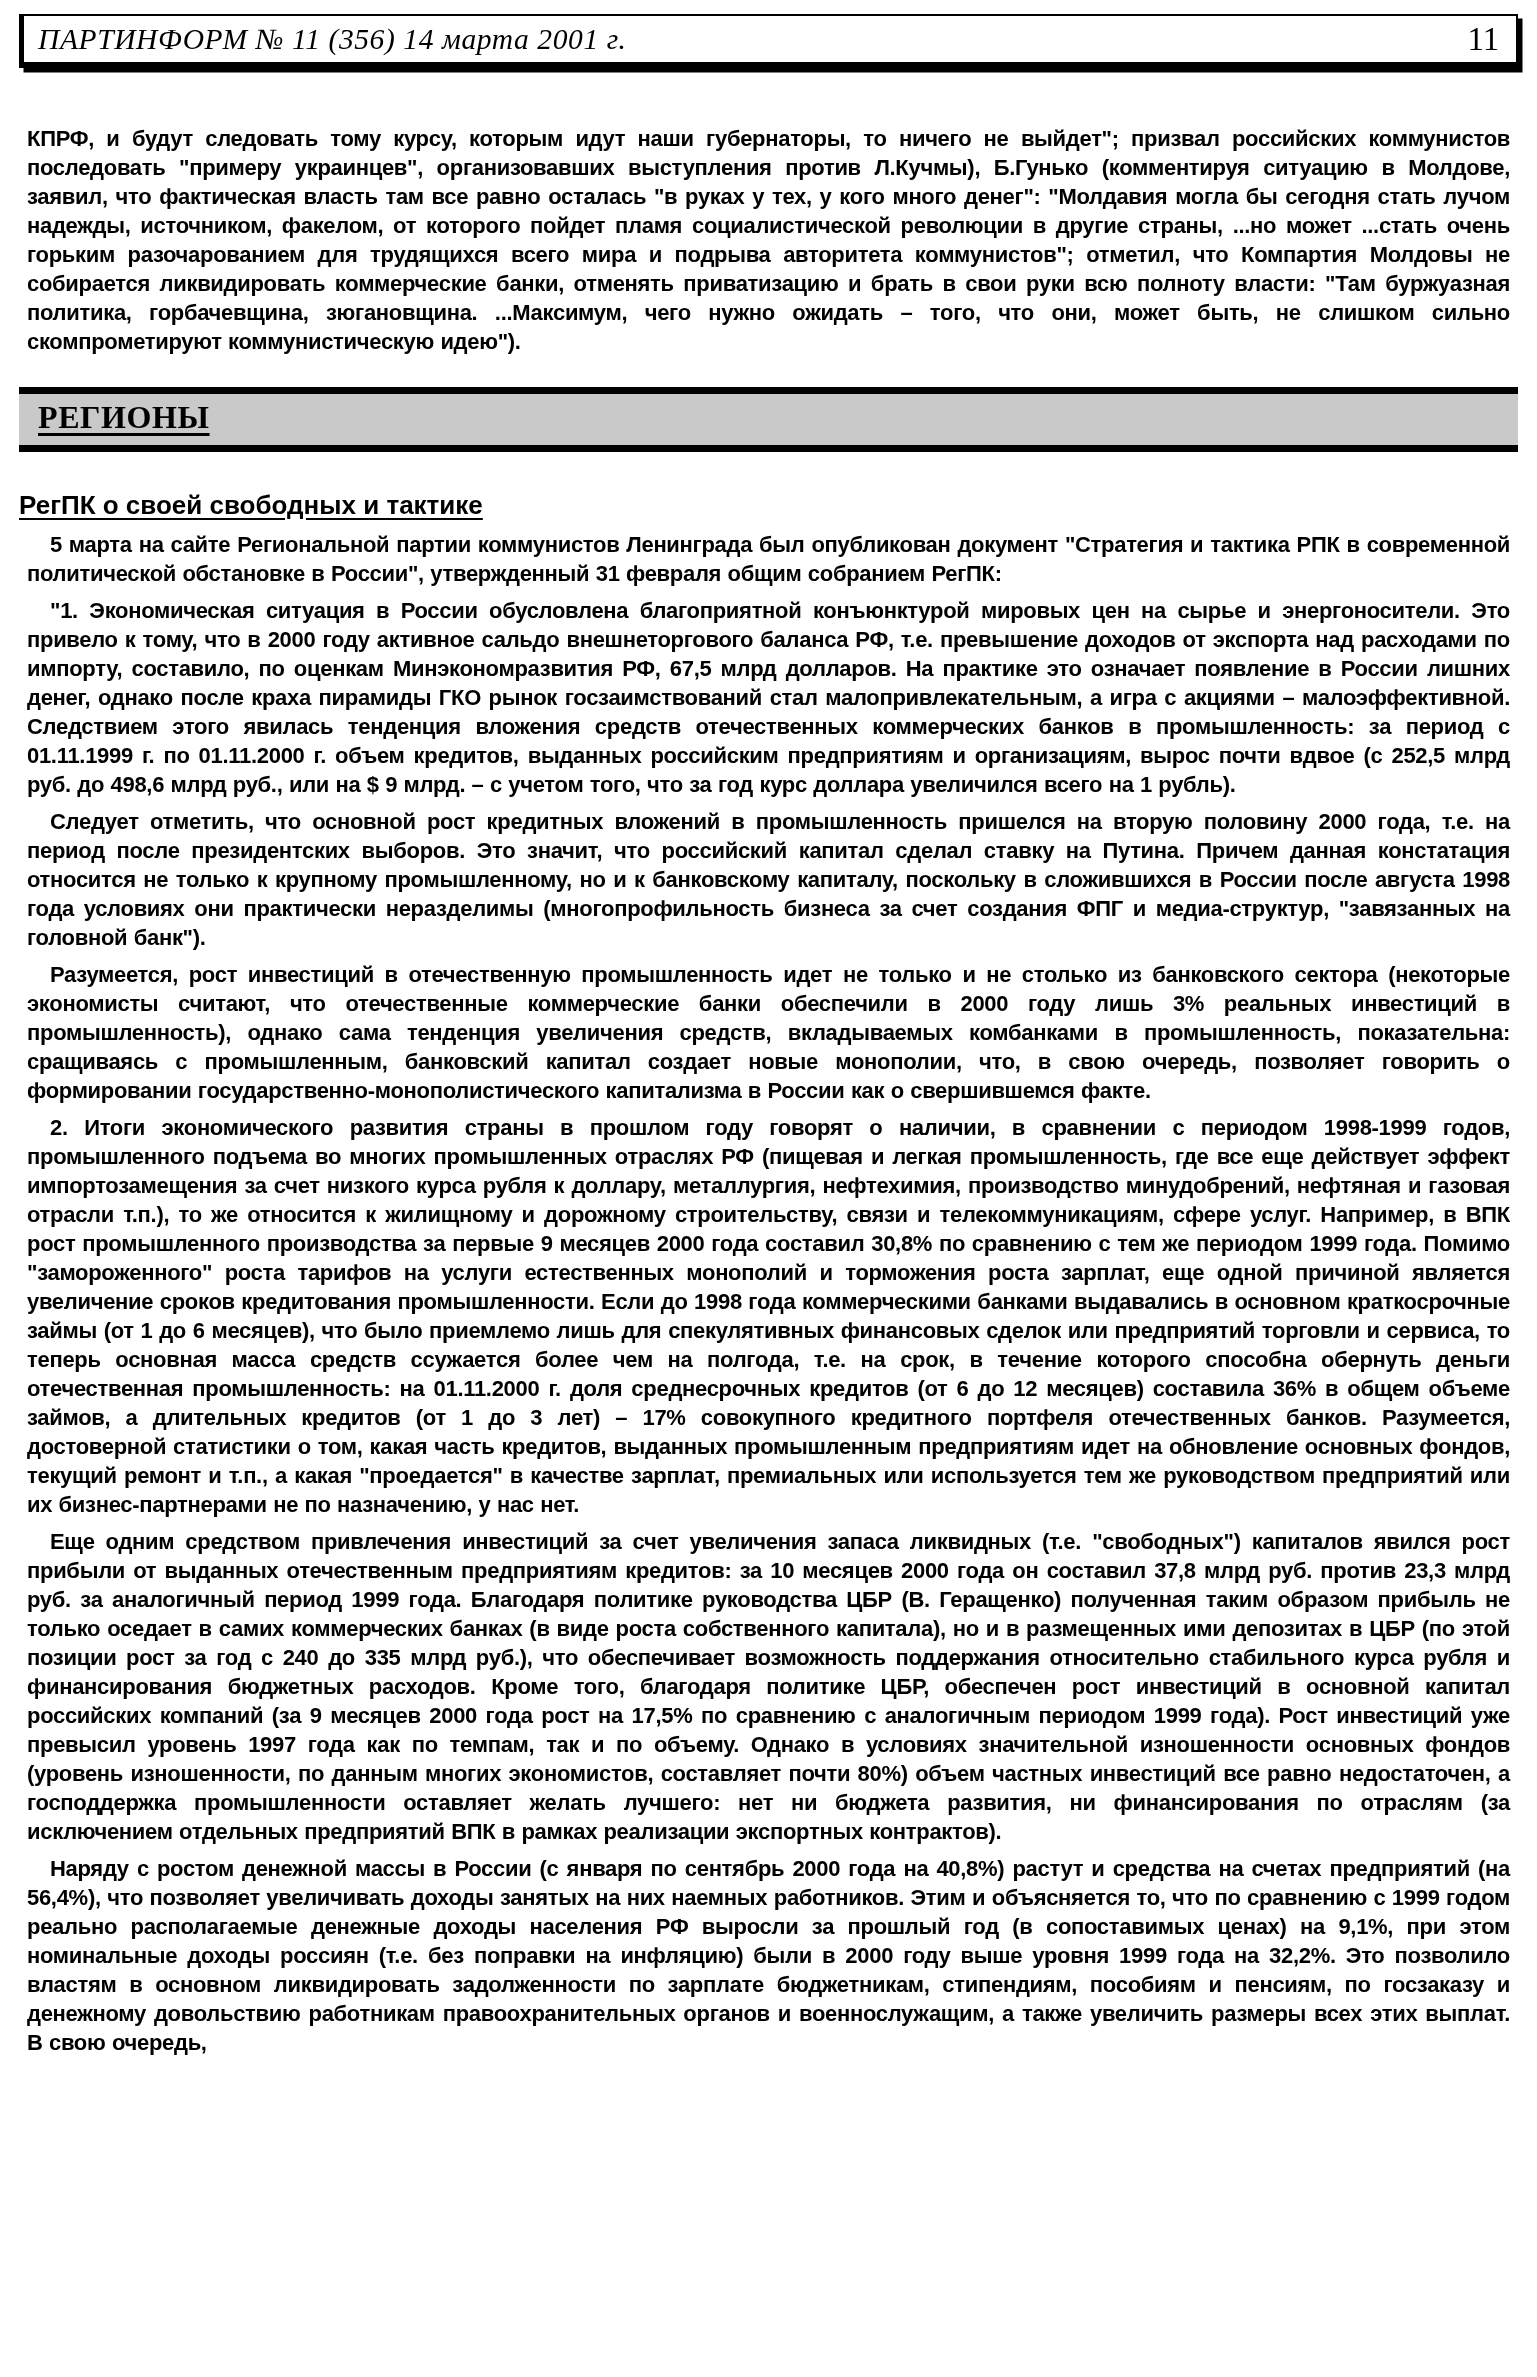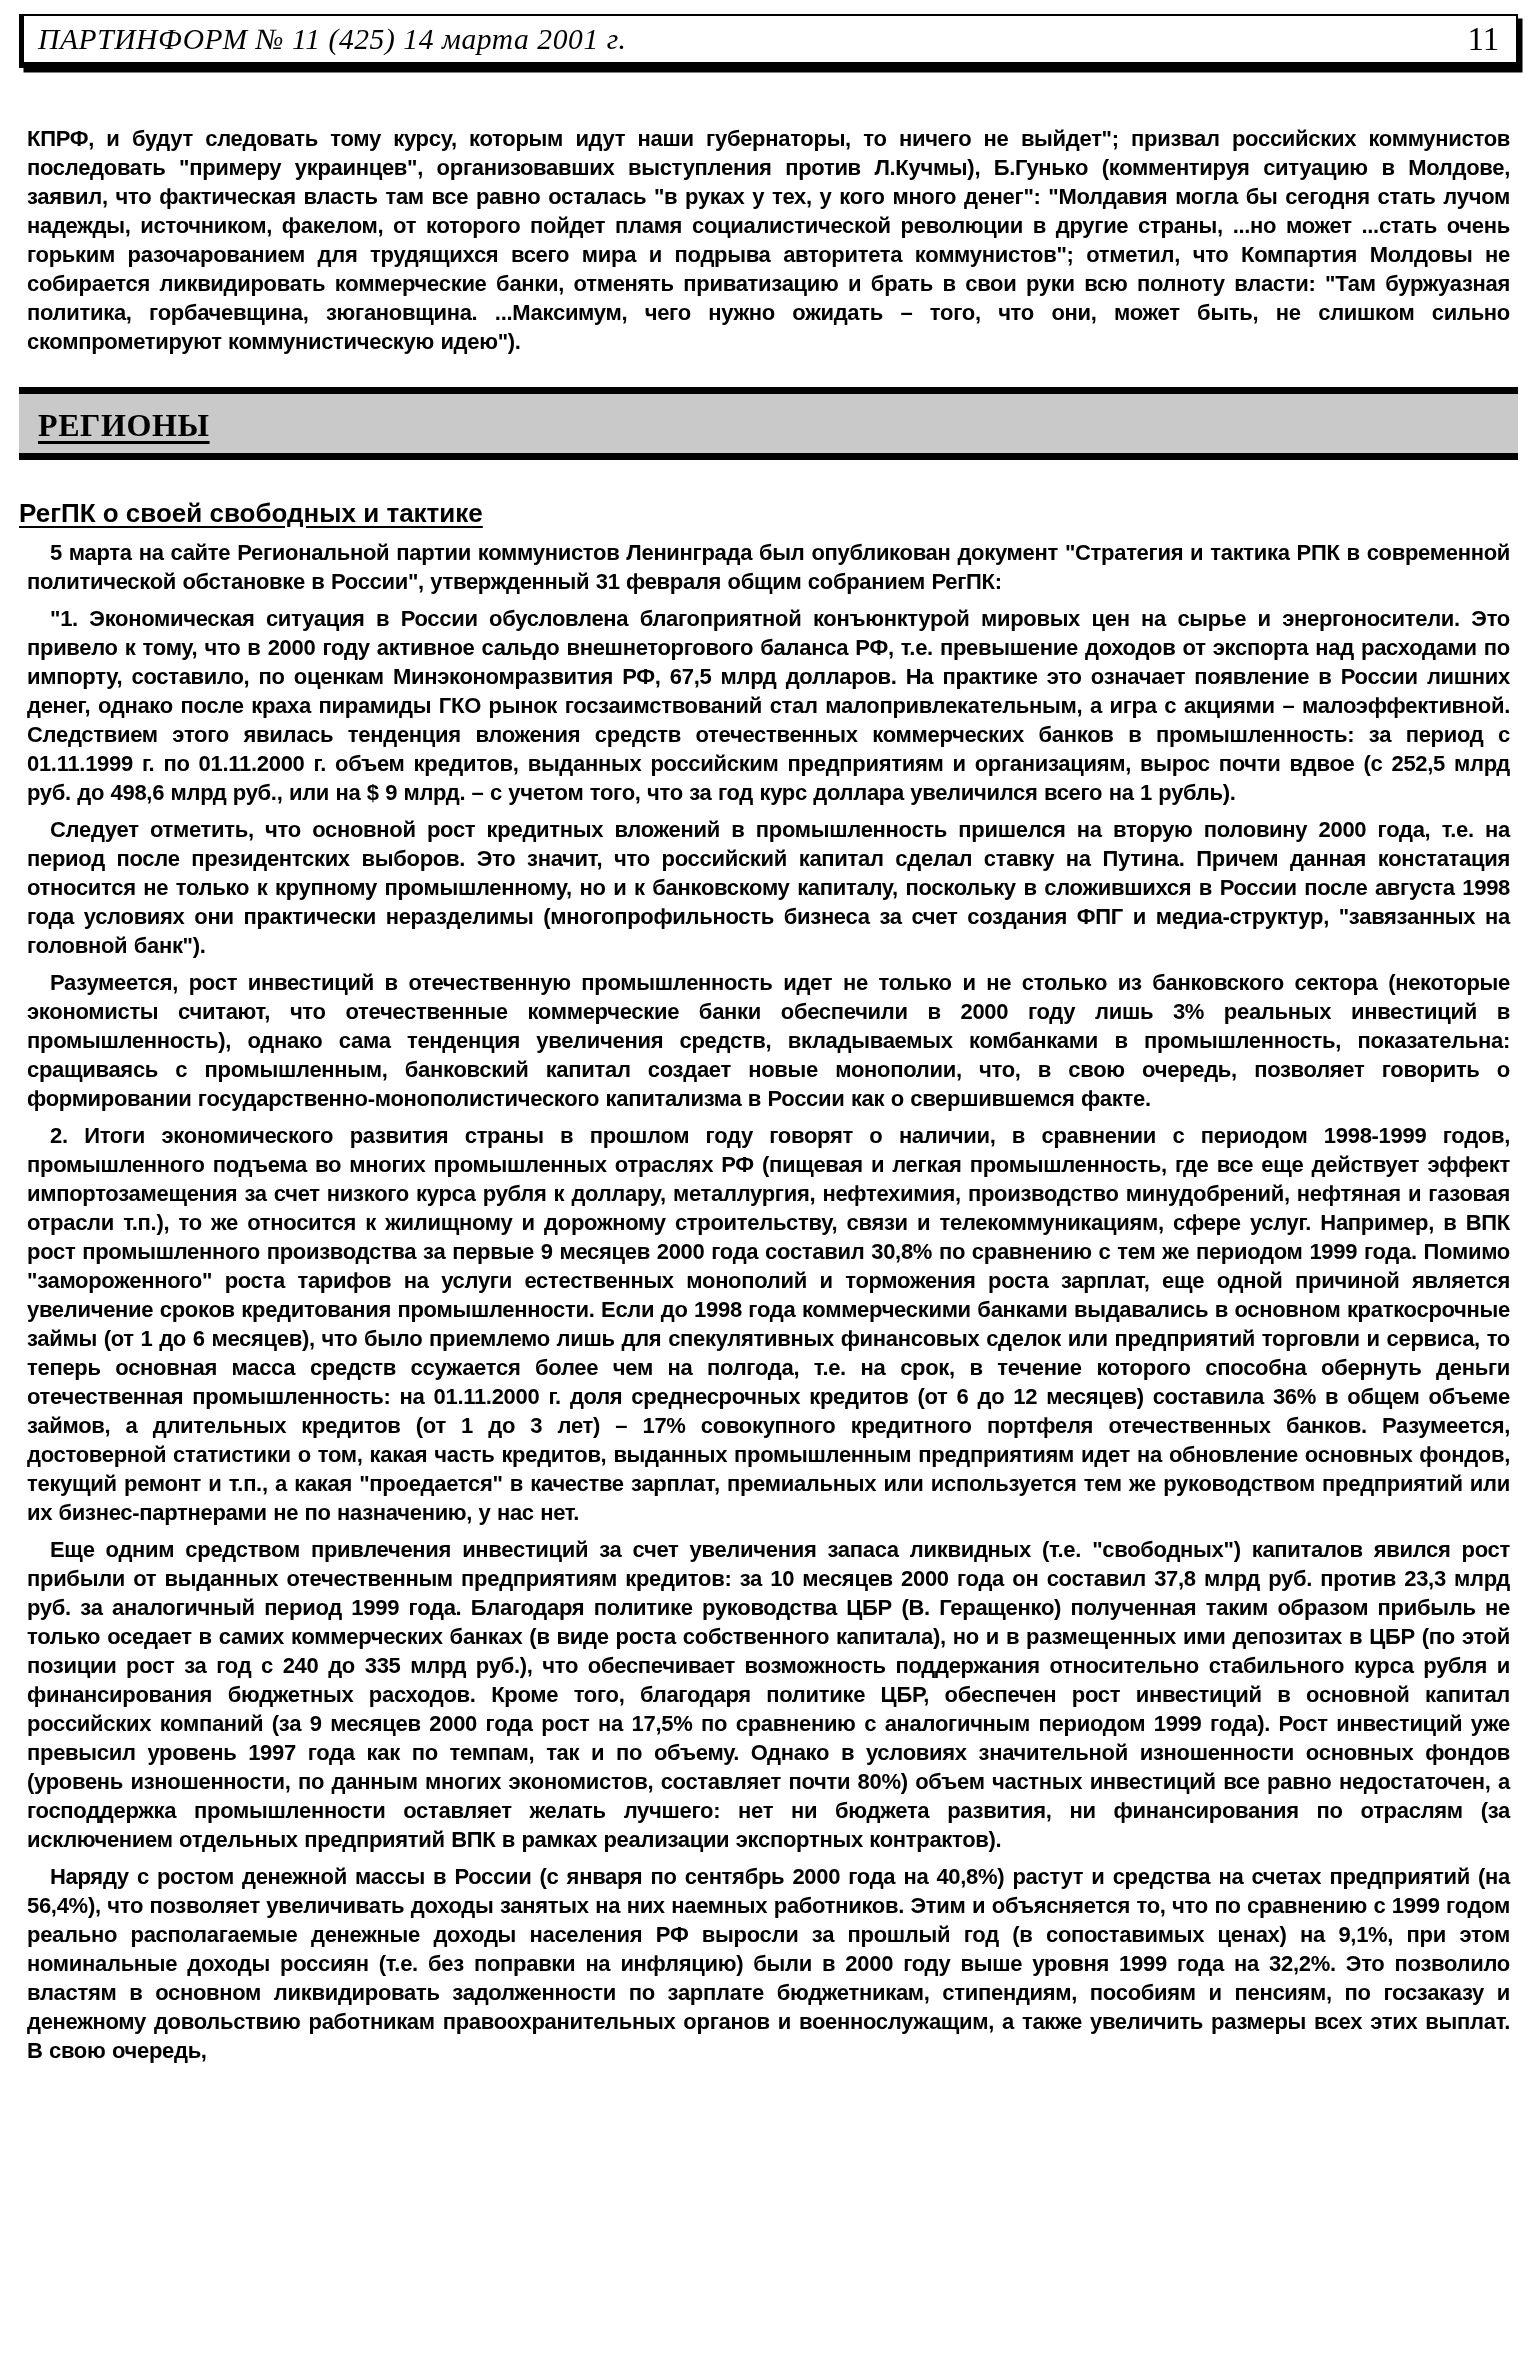--- a/index.html
+++ b/index.html
@@ -53,21 +53,21 @@
   }
   .para.indent { text-indent: 23px; }
   
   .section-bar {
     box-sizing: border-box;
     margin-top: 31px;
     margin-bottom: 37px;
     background: #c9c9c9;
     border-top: 7px solid #000;
     border-bottom: 7px solid #000;
-    padding: 13px 0 9px 19px;
+    padding: 5px 0 9px 19px;
   }
   .section-bar-title {
     font-family: "Liberation Serif", serif;
     font-weight: bold;
     font-size: 32px;
     letter-spacing: 0.6px;
     text-decoration: underline;
     text-underline-offset: 4.5px;
   }
   
@@ -79,21 +79,21 @@
     text-decoration: underline;
     text-underline-offset: 3.8px;
   }
 </style>
 </head>
 <body>
 
 <div class="page">
 
   <div class="masthead">
-    <span class="masthead-title">ПАРТИНФОРМ № 11 (425) 14 марта 2001 г.</span>
+    <span class="masthead-title">ПАРТИНФОРМ № 11 (356) 14 марта 2001 г.</span>
     <span class="masthead-page">11</span>
   </div>
 
   <p class="para">КПРФ, и будут следовать тому курсу, которым идут наши губернаторы, то ничего не выйдет"; призвал российских коммунистов последовать "примеру украинцев", организовавших выступления против Л.Кучмы), Б.Гунько (комментируя ситуацию в Молдове, заявил, что фактическая власть там все равно осталась "в руках у тех, у кого много денег": "Молдавия могла бы сегодня стать лучом надежды, источником, факелом, от которого пойдет пламя социалистической революции в другие страны, ...но может ...стать очень горьким разочарованием для трудящихся всего мира и подрыва авторитета коммунистов"; отметил, что Компартия Молдовы не собирается ликвидировать коммерческие банки, отменять приватизацию и брать в свои руки всю полноту власти: "Там буржуазная политика, горбачевщина, зюгановщина. ...Максимум, чего нужно ожидать – того, что они, может быть, не слишком сильно скомпрометируют коммунистическую идею").</p>
 
   <div class="section-bar">
     <span class="section-bar-title">РЕГИОНЫ</span>
   </div>
 
   <h2 class="article-heading">РегПК о своей свободных и тактике</h2>

